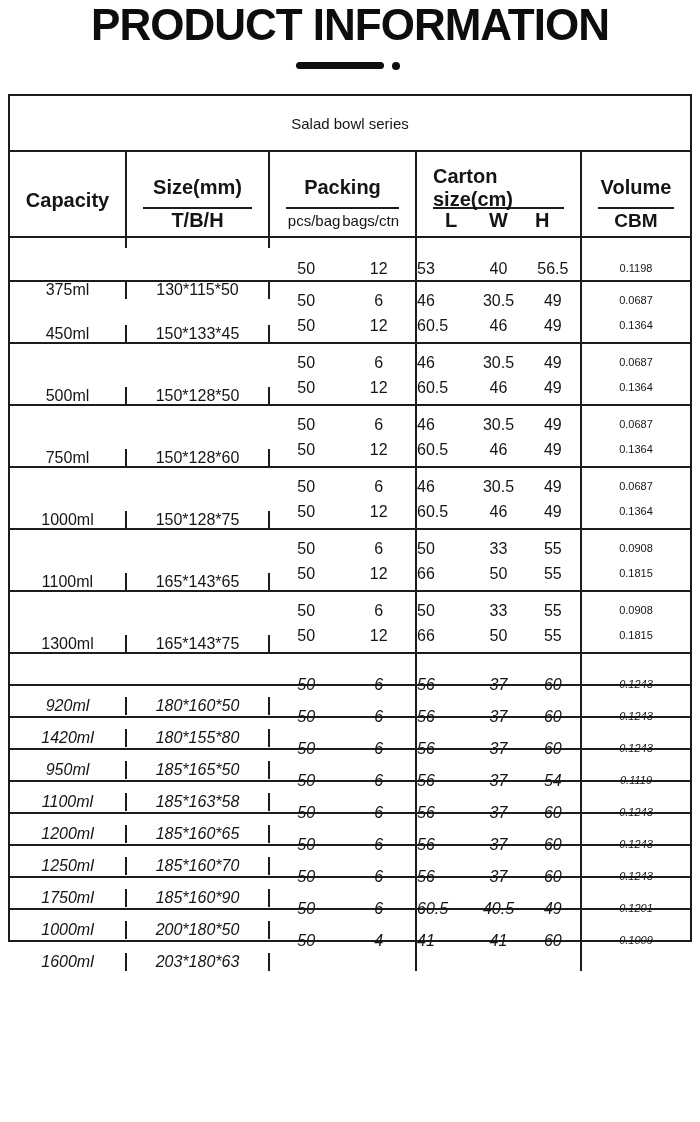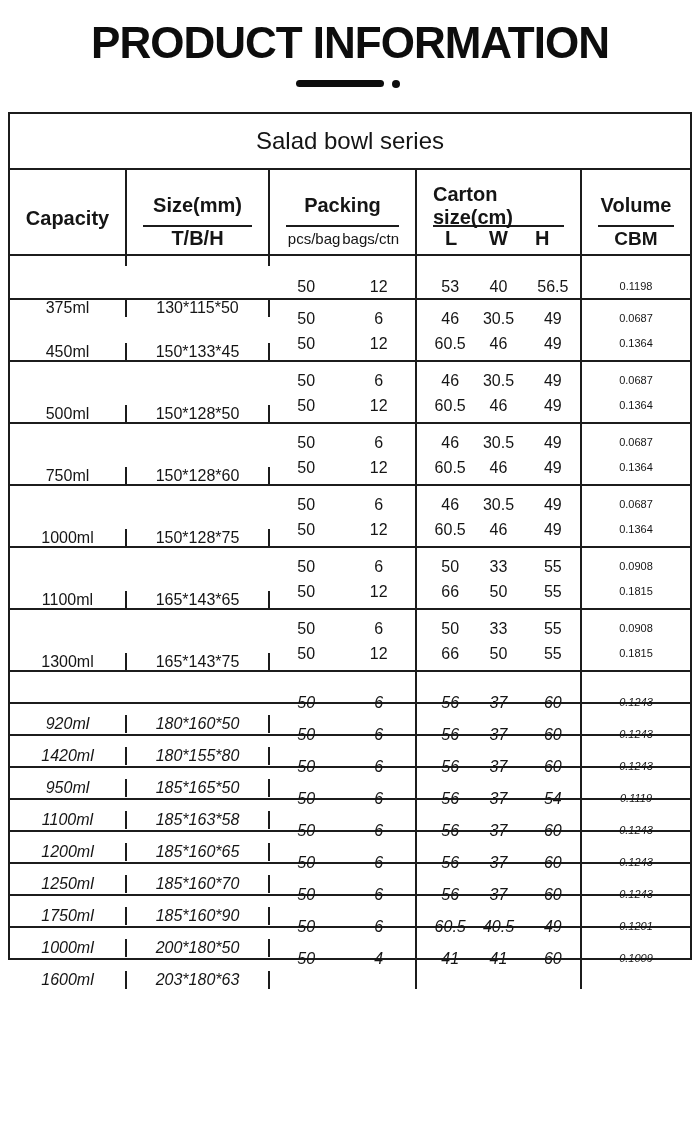--- a/index.html
+++ b/index.html
@@ -5,21 +5,21 @@
   * { box-sizing: border-box; margin: 0; padding: 0; }
   html, body { background: #ffffff; }
   body {
     width: 700px; height: 1122px; overflow: hidden;
     font-family: "Liberation Sans", "DejaVu Sans", sans-serif;
     color: #151515;
   }
   
   .title-wrap { text-align: center; }
   h1.page-title {
-    margin-top: 20px;
+    margin-top: 2px;
     font-size: 44px; font-weight: 700; letter-spacing: -1px;
     line-height: 1.05; color: #0d0d0d;
   }
   .title-underline {
     display: flex; align-items: center; justify-content: center;
     gap: 8px; margin-top: 13px; height: 8px;
     transform: translateX(-2px);
   }
   .title-underline .bar {
     width: 88px; height: 7px; border-radius: 4px; background: #0d0d0d;
@@ -28,21 +28,21 @@
     width: 8px; height: 8px; border-radius: 50%; background: #0d0d0d;
     margin-top: 1px;
   }
   
   .ptable {
     width: 684px; margin: 25px 0 0 8px;
     border: 2px solid #1c1c1c; background: #fff;
   }
   .series-row {
     height: 54px; display: flex; align-items: center; justify-content: center;
-    font-size: 24px; font-weight: 500;
+    font-size: 15px; font-weight: 500;
   }
   .grid-row { display: grid; grid-template-columns: 117px 143px 147px 165px 1fr; border-top: 2px solid #1c1c1c; }
   .cell { border-right: 2px solid #1c1c1c; display: flex; align-items: center; justify-content: center; }
   .cell:last-child { border-right: none; }
   
   .hdr-row { height: 86px; }
   .hcol { flex-direction: column; align-items: stretch; justify-content: flex-start; padding: 16px; }
   .htop {
     height: 41px; border-bottom: 2px solid #1c1c1c;
     display: flex; align-items: center; justify-content: center;
@@ -58,21 +58,21 @@
   .cbm-hdr { font-size: 19px; font-weight: 600; }
   
   .r-first { height: 44px; }
   .r-single { height: 32px; font-style: italic; }
   .r-double { height: 62px; }
   .dcell { font-size: 16px; margin-top: 43px; }
   .c-pack { display: grid; grid-template-columns: 1fr 1fr; align-items: stretch; padding: 0; }
   .c-carton { display: grid; grid-template-columns: 1fr 1fr 1fr; align-items: stretch; padding: 0; }
   .sub { display: flex; flex-direction: column; align-items: center; justify-content: center; font-size: 16px; }
   .sub span { line-height: 25px; }
-  .c-carton .sub.lft { align-items: center; padding-left: 12px; }
+  .c-carton .sub.lft { align-items: flex-start; }
   .c-vol { flex-direction: column; font-size: 11px; }
   .c-vol span { line-height: 25px; }
 </style>
 </head>
 <body>
 
 <div class="title-wrap">
   <h1 class="page-title">PRODUCT INFORMATION</h1>
   <div class="title-underline">
     <span class="bar"></span>

